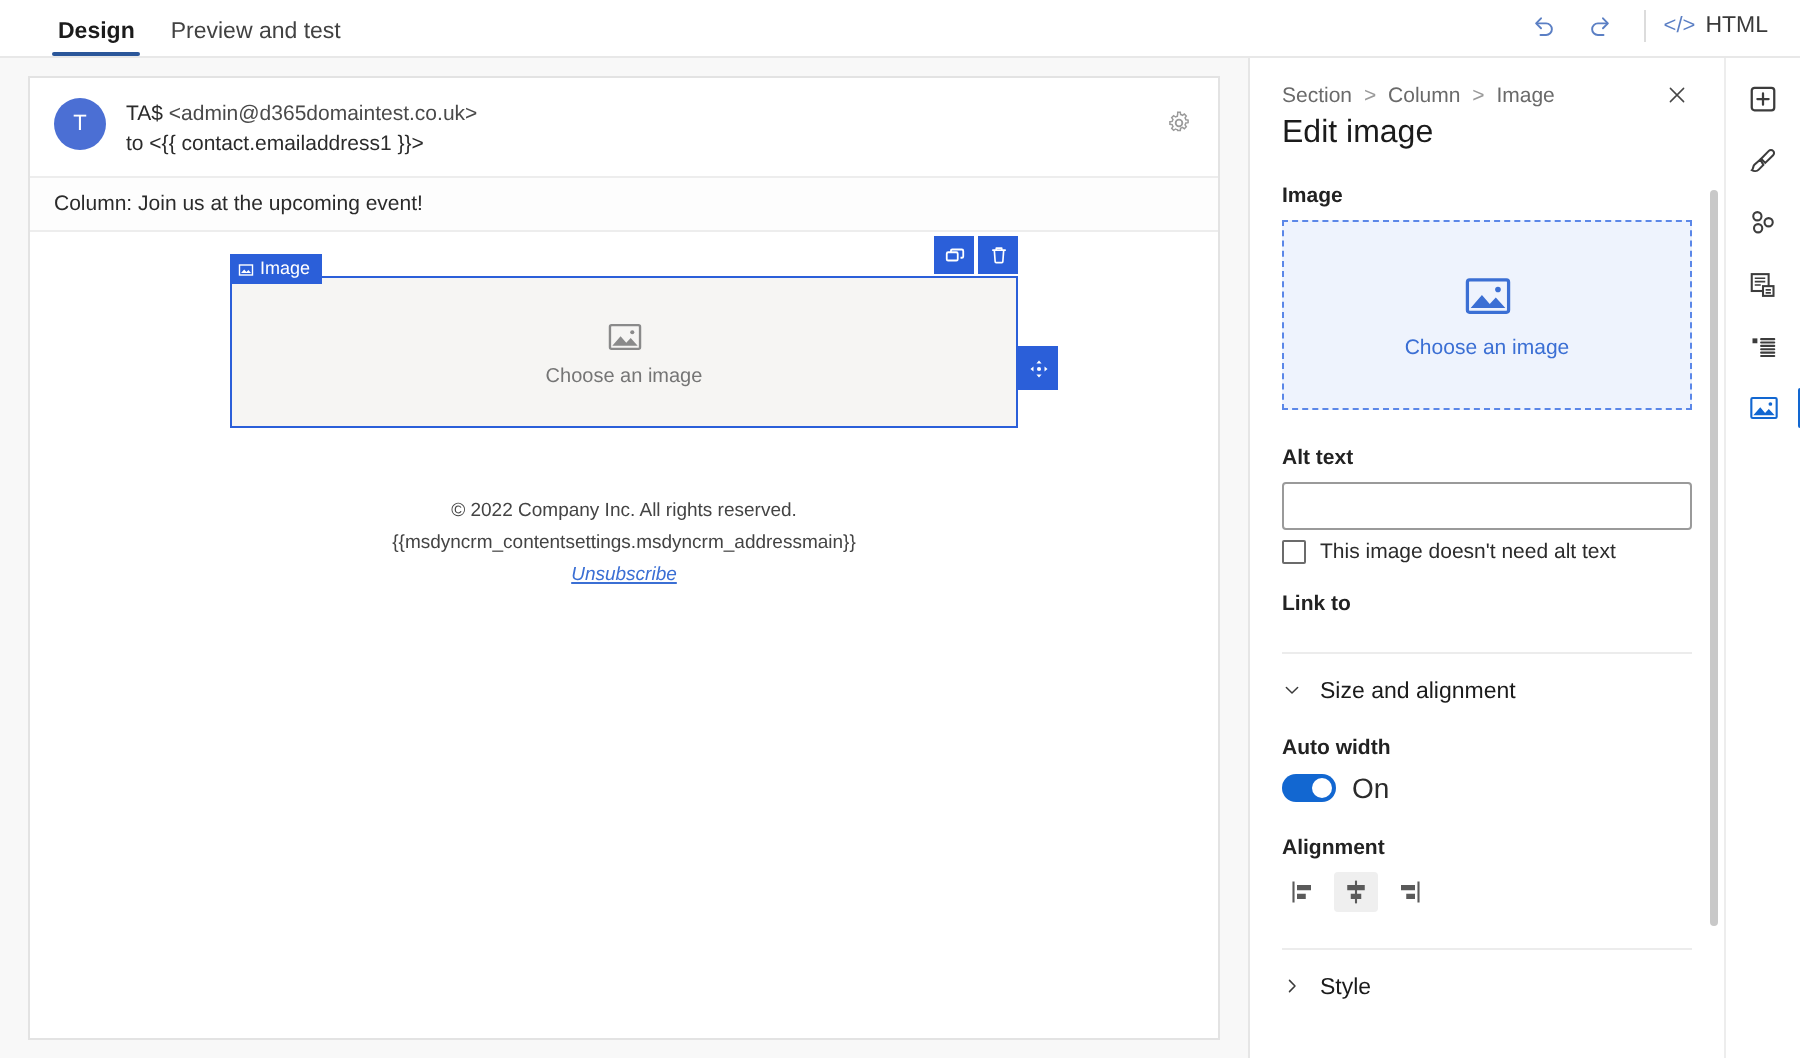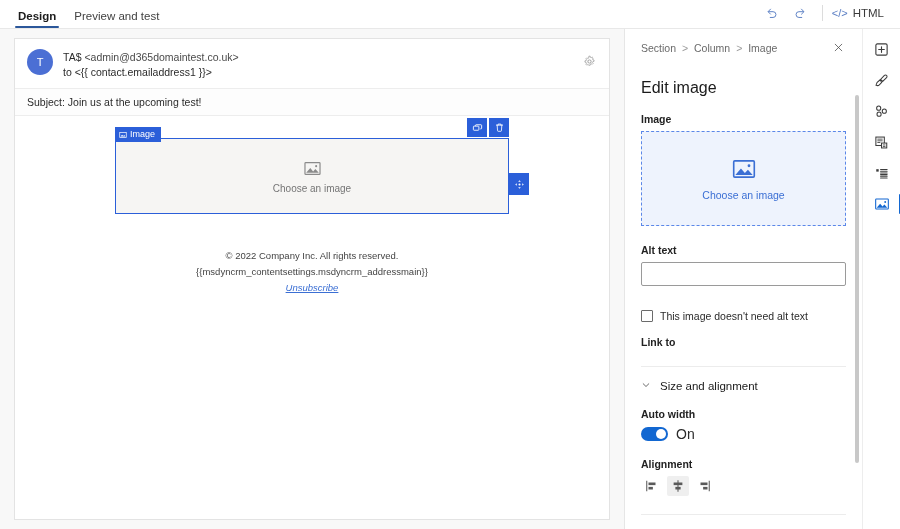--- a/index.html
+++ b/index.html
@@ -14,21 +14,21 @@
   }
 
   
   .topbar {
     height: 29px;
     display: flex;
     align-items: flex-end;
     justify-content: space-between;
     background: #ffffff;
     border-bottom: 1px solid #e8e8e8;
-    padding: 0 14px 0 9px;
+    padding: 0 14px 0 20px;
     position: relative;
   }
   .tabs { display: flex; align-items: flex-end; height: 29px; }
   .tab {
     font-size: 11.5px;
     color: #424242;
     padding: 0 9px 6px 9px;
     cursor: pointer;
     position: relative;
     line-height: 1;
@@ -174,21 +174,21 @@
   }
   .panel-inner { padding: 12px 16px 0 16px; }
   .breadcrumb-row { display: flex; align-items: center; justify-content: space-between; }
   .breadcrumb { font-size: 10.5px; color: #6a6a6a; }
   .breadcrumb .sep { color: #9a9a9a; margin: 0 3px; }
   .bc-item { cursor: pointer; }
   .close-x {
     font-size: 14px; color: #464646; cursor: pointer; line-height: 1;
     padding: 0 2px;
   }
-  .panel-title { font-size: 16px; color: #1b1b1b; margin-top: 24px; margin-bottom: 16px; }
+  .panel-title { font-size: 16px; color: #1b1b1b; margin-top: 3px; margin-bottom: 16px; }
 
   .field-label { font-size: 10.5px; font-weight: bold; color: #222; margin-bottom: 6px; }
   .dropzone {
     border: 1px dashed #5b87e8;
     background: #eef3fd;
     height: 95px;
     display: flex; flex-direction: column;
     align-items: center; justify-content: center;
     gap: 7px;
     cursor: pointer;
@@ -201,21 +201,21 @@
     height: 24px;
     border: 1px solid #9a9a9a;
     border-radius: 2px;
     font-size: 10.5px;
     padding: 0 7px;
     font-family: "Liberation Sans", sans-serif;
     color: #222;
     background: #fff;
     outline: none;
   }
-  .check-row { display: flex; align-items: center; gap: 7px; margin-top: 24px; margin-bottom: 14px; }
+  .check-row { display: flex; align-items: center; gap: 7px; margin-top: 5px; margin-bottom: 14px; }
   .checkbox {
     width: 12px; height: 12px;
     border: 1px solid #6b6b6b;
     border-radius: 1px;
     background: #fff;
     cursor: pointer;
     flex: 0 0 auto;
   }
   .check-label { font-size: 10.5px; color: #2b2b2b; }
 
@@ -351,21 +351,21 @@
           <div>to  &lt;{{ contact.emailaddress1 }}&gt;</div>
         </div>
         <div class="gear">
           <svg width="13" height="13" viewBox="0 0 16 16">
             <path d="M8 5.4A2.6 2.6 0 108 10.6 2.6 2.6 0 008 5.4zm0 1.1a1.5 1.5 0 110 3 1.5 1.5 0 010-3z" fill="#9a9a9a"></path>
             <path d="M7.2 1.4h1.6l.2 1.4c.4.1.8.3 1.1.5l1.2-.8 1.2 1.2-.8 1.2c.2.3.4.7.5 1.1l1.4.2v1.6l-1.4.2c-.1.4-.3.8-.5 1.1l.8 1.2-1.2 1.2-1.2-.8c-.3.2-.7.4-1.1.5l-.2 1.4H7.2L7 12.2c-.4-.1-.8-.3-1.1-.5l-1.2.8-1.2-1.2.8-1.2a4 4 0 01-.5-1.1l-1.4-.2V7.2l1.4-.2c.1-.4.3-.8.5-1.1l-.8-1.2 1.2-1.2 1.2.8c.3-.2.7-.4 1.1-.5l.2-1.4z" fill="none" stroke="#9a9a9a" stroke-width="0.9"></path>
           </svg>
         </div>
       </div>
 
-      <div class="subject-row">Subject: Join us at the upcoming test!</div>
+      <div class="subject-row">Column: Join us at the upcoming event!</div>
 
       <div class="email-body">
         <div class="block-wrap">
           <div class="block-label">
             <svg width="8" height="8" viewBox="0 0 16 16">
               <rect x="1.5" y="3" width="13" height="10" fill="none" stroke="#fff" stroke-width="1.4"></rect>
               <path d="M3 11l3.2-3.4 2.2 2.4 2-2 2.6 3z" fill="#fff"></path>
             </svg>
             <span>Image</span>
           </div>

